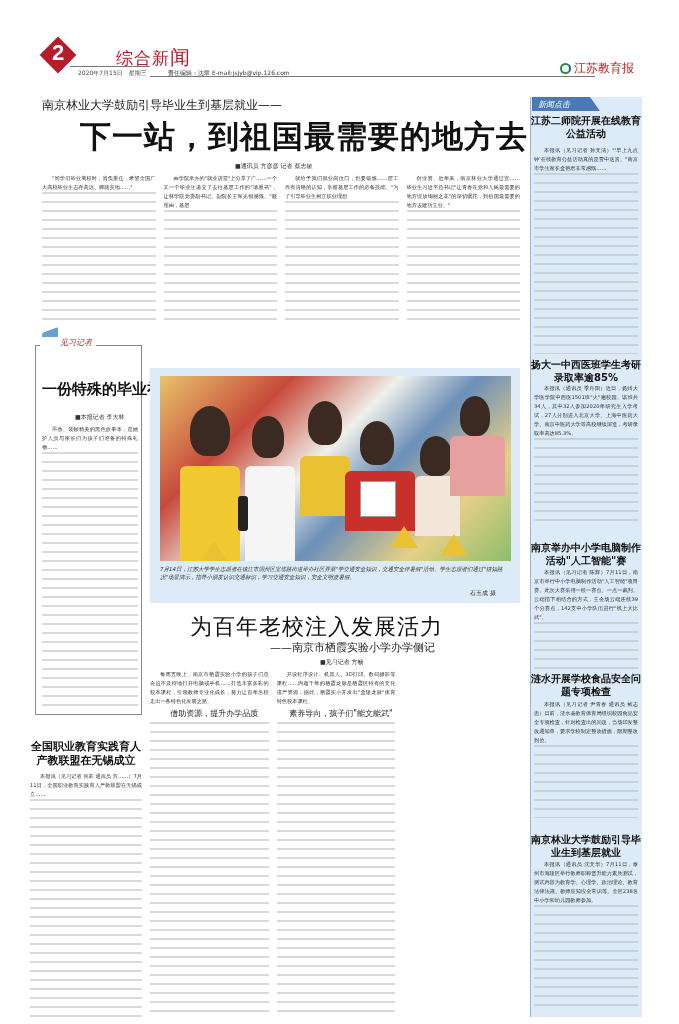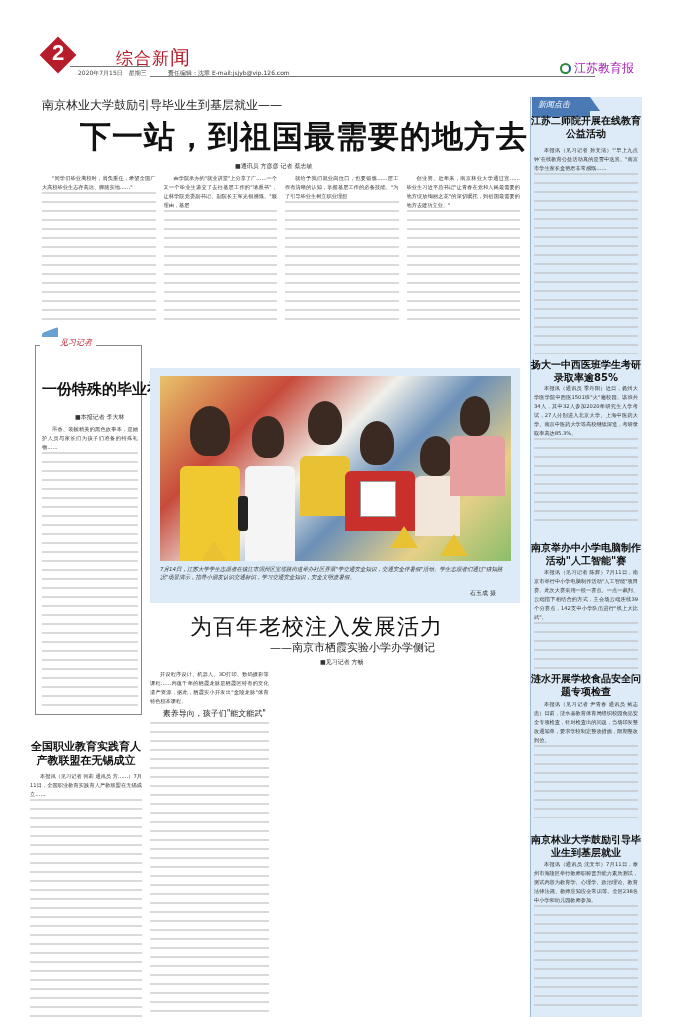--- a/index.html
+++ b/index.html
@@ -6,21 +6,21 @@
   body { width: 679px; height: 1024px; background: #fff; font-family: "DejaVu Sans", sans-serif; position: relative; overflow: hidden; color: #222; }
   .abs { position: absolute; }
   .masthead-diamond { left: 45px; top: 42px; width: 26px; height: 26px; background: #b71c2b; transform: rotate(45deg); }
   .masthead-num { left: 47px; top: 40px; width: 22px; height: 30px; color: #fff; font-weight: bold; font-size: 22px; text-align: center; font-family: "Liberation Sans", sans-serif; }
   .section-name { left: 80px; top: 44px; font-size: 17px; color: #b71c2b; letter-spacing: 1px; margin-left: 36px; }
   .section-name .big { font-size: 20px; }
   .date-line { left: 78px; top: 69px; font-size: 6px; color: #444; }
   .editor-line { left: 168px; top: 69px; font-size: 6px; color: #333; }
   .rule-top { left: 150px; top: 76px; width: 445px; height: 1px; background: #777; }
   .rule-slant { left: 70px; top: 66px; width: 80px; height: 1px; background: #777; }
-  .logo { left: 560px; top: 60px; font-size: 12px; color: #a21caf; font-family: "DejaVu Serif", serif; }
+  .logo { left: 560px; top: 60px; font-size: 12px; color: #b91c1c; font-family: "DejaVu Serif", serif; }
   .logo-icon { display:inline-block; width:11px; height:11px; border-radius:50%; border:2px solid #2e8b3a; border-right-color:#1a5aa0; margin-right:3px; vertical-align:middle; }
 
   .kicker { left: 42px; top: 97px; font-size: 12px; color: #222; }
   .headline { left: 80px; top: 116px; font-size: 31px; font-weight: bold; color: #111; letter-spacing: 1px; }
   .byline { left: 235px; top: 162px; font-size: 6px; color: #333; }
 
   .text-cols { left: 42px; top: 174px; width: 478px; height: 150px; display: grid; grid-template-columns: repeat(4, 1fr); gap: 8px; }
   .col { font-size: 5.2px; line-height: 9px; color: #333; overflow: hidden; text-indent: 10px; text-align: justify; }
   .fill-lines { height: 100%; background: repeating-linear-gradient(to bottom, #bbb 0 2px, transparent 2px 9px); opacity: .55; }
 
@@ -42,21 +42,21 @@
   .h2 { left: 190px; top: 612px; font-size: 22px; color: #111; letter-spacing: 1px; }
   .h2-sub { left: 270px; top: 640px; font-size: 11px; color: #222; }
   .h2-byline { left: 320px; top: 658px; font-size: 6px; color: #333; }
   .bottom-cols { left: 150px; top: 670px; width: 372px; height: 345px; display:grid; grid-template-columns: repeat(3,1fr); gap: 8px; }
   .subhead { font-size: 8px; color: #222; text-align:center; line-height: 10px; margin: 3px 0; }
 
   .left-news-title { left: 30px; top: 740px; width: 112px; text-align:center; font-size: 11px; font-weight:bold; line-height: 14px; color:#111; }
   .left-news-body { left: 30px; top: 772px; width: 112px; height: 245px; }
 
   .sidebar { left: 530px; top: 97px; width: 112px; height: 920px; background: #dcebf7; border-left: 1px solid #9bb6d6; }
-  .sidebar-tab { left: 532px; top: 97px; width: 58px; height: 20px; background: #4a7ab5; color:#fff; font-size: 8px; font-style:italic; padding: 2px 6px; }
+  .sidebar-tab { left: 532px; top: 97px; width: 58px; height: 14px; background: #4a7ab5; color:#fff; font-size: 8px; font-style:italic; padding: 2px 6px; }
   .sidebar-tab::after { content:""; position:absolute; right:-10px; top:0; border-left:10px solid #4a7ab5; border-top:14px solid transparent; }
   .sb-title { font-size: 10px; font-weight:bold; text-align:center; line-height: 13px; color:#111; position:absolute; left: 530px; width: 112px; }
   .sb-body { position:absolute; left: 534px; width: 104px; }
 </style>
 </head>
 <body>
 
 <div class="abs masthead-diamond"></div>
 <div class="abs masthead-num">2</div>
 <div class="abs section-name"><span>综合新</span><span class="big">闻</span></div>
@@ -103,20 +103,21 @@
   <div class="sign" style="left:40px;top:165px"></div>
   <div style="position:absolute;left:78px;top:120px;width:10px;height:35px;background:#222;border-radius:3px"></div>
 </div>
 <div class="abs photo-caption">7月14日，江苏大学学生志愿者在镇江市润州区宝塔路街道举办社区开展"学交通安全知识，交通安全伴暑假"活动。学生志愿者们通过"猜知路况"场景演示，指导小朋友认识交通标识，学习交通安全知识，安全文明度暑假。</div>
 <div class="abs photo-credit">石玉成  摄</div>
 
 <div class="abs h2">为百年老校注入发展活力</div>
 <div class="abs h2-sub">——南京市栖霞实验小学办学侧记</div>
 <div class="abs h2-byline">■见习记者  方畅</div>
 <div class="abs bottom-cols">
+  <div class="col"><span>每周五晚上，南京市栖霞实验小学的孩子们总会迫不及待地打开电脑或手机……打造丰富多彩的校本课程，引领教师专业化成长，努力让百年名校走出一条特色化发展之路。</span><div class="subhead">借助资源，提升办学品质</div><div class="fill-lines"></div></div>
   <div class="col"><span>开设程序设计、机器人、3D打印、数码摄影等课程……内蕴千年的栖霞龙脉是栖霞区特有的文化遗产资源，据此，栖霞实小开发出"金陵龙脉"体育特色校本课程。</span><div class="subhead">素养导向，孩子们"能文能武"</div><div class="fill-lines"></div></div>
 </div>
 
 <div class="abs left-news-title">全国职业教育实践育人产教联盟在无锡成立</div>
 <div class="abs left-news-body col"><span>本报讯（见习记者  何莉  通讯员  方……）7月11日，全国职业教育实践育人产教联盟在无锡成立……</span><div class="fill-lines"></div></div>
 
 <div class="abs sidebar"></div>
 <div class="abs sidebar-tab">新闻点击</div>
 
 <div class="sb-title" style="top:114px">江苏二师院开展在线教育公益活动</div>

